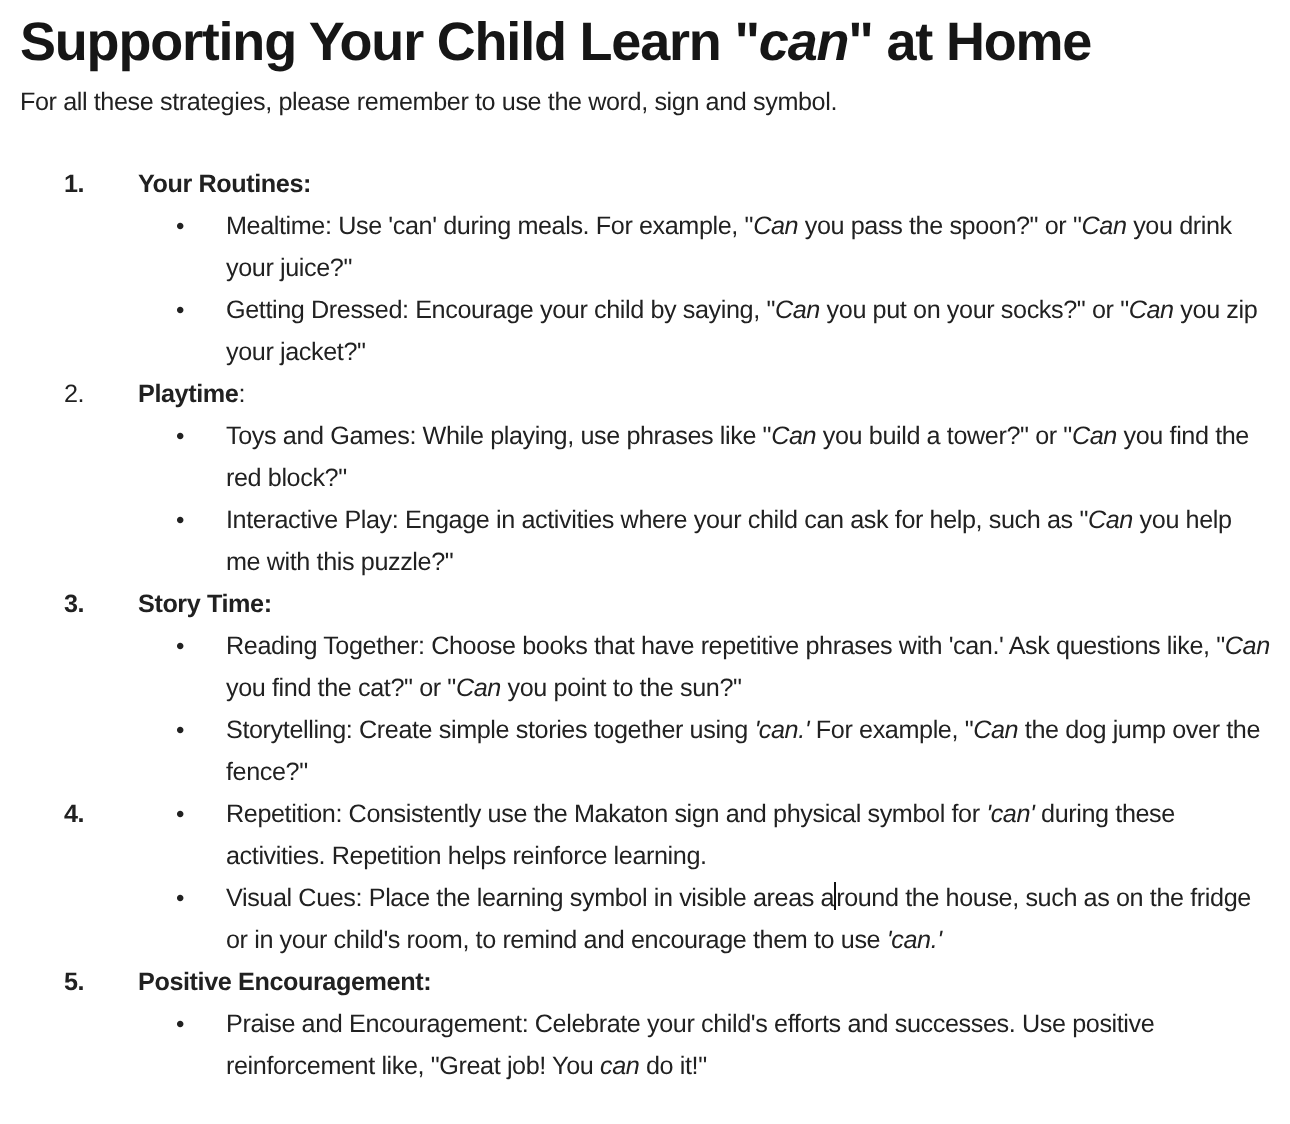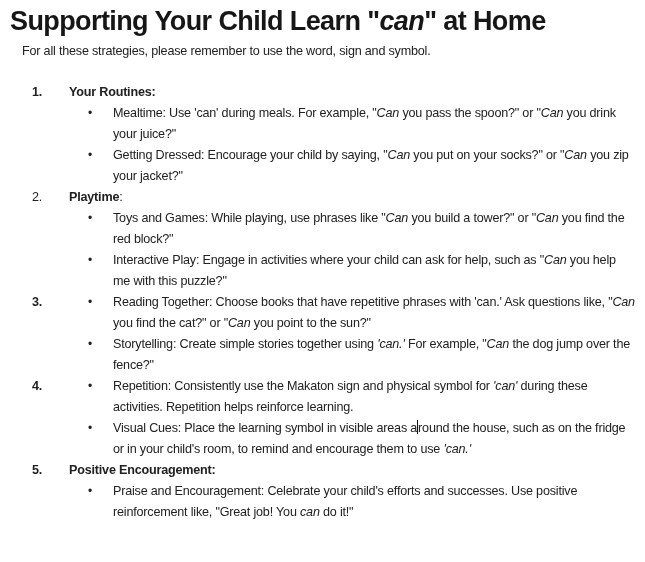--- a/index.html
+++ b/index.html
@@ -7,21 +7,21 @@
     width:645px;height:562px;overflow:hidden;background:#ffffff;
     font-family:"Liberation Sans","DejaVu Sans",sans-serif;
     color:#212121;-webkit-font-smoothing:antialiased;
   }
   .page{padding:6px 8px 0 10px;box-sizing:border-box;width:645px;height:562px;}
   h1{
     font-size:27px;line-height:30px;margin:0 0 7px 0;
     letter-spacing:-0.6px;color:#161616;font-weight:700;
   }
   .subtitle{
-    font-size:12.6px;letter-spacing:-0.2px;line-height:16px;margin:0 0 23px 12px;
+    font-size:12.6px;letter-spacing:-0.2px;line-height:16px;margin:0 0 23px 0;
   }
   .list{font-size:12.6px;letter-spacing:-0.2px;line-height:21px;}
   .item{display:grid;grid-template-columns:37px 1fr;padding-left:22px;}
   .num{font-weight:400;}
   .bullet{display:grid;grid-template-columns:44px 1fr;}
   .dot{padding-left:19px;font-size:12px;}
   .btxt{padding-right:2px;}
   .it{font-style:italic;margin-top:11px;}
   .bd{font-weight:700;}
   .caret{
@@ -66,20 +66,21 @@
         <div class="bullet">
           <div class="dot">•</div>
           <div class="btxt"><span>Interactive Play: Engage in activities where your child can ask for help, such as "</span><span class="it">Can</span><span> you help me with this puzzle?"</span></div>
         </div>
       </div>
     </div>
 
     <div class="item">
       <div class="num"><span class="bd">3.</span></div>
       <div class="content">
+        <div class="heading"><span class="bd">Story Time:</span></div>
         <div class="bullet">
           <div class="dot">•</div>
           <div class="btxt"><span>Reading Together: Choose books that have repetitive phrases with 'can.' Ask questions like, "</span><span class="it">Can</span><span> you find the cat?" or "</span><span class="it">Can</span><span> you point to the sun?"</span></div>
         </div>
         <div class="bullet">
           <div class="dot">•</div>
           <div class="btxt"><span>Storytelling: Create simple stories together using </span><span class="it">'can.'</span><span> For example, "</span><span class="it">Can</span><span> the dog jump over the fence?"</span></div>
         </div>
       </div>
     </div>

